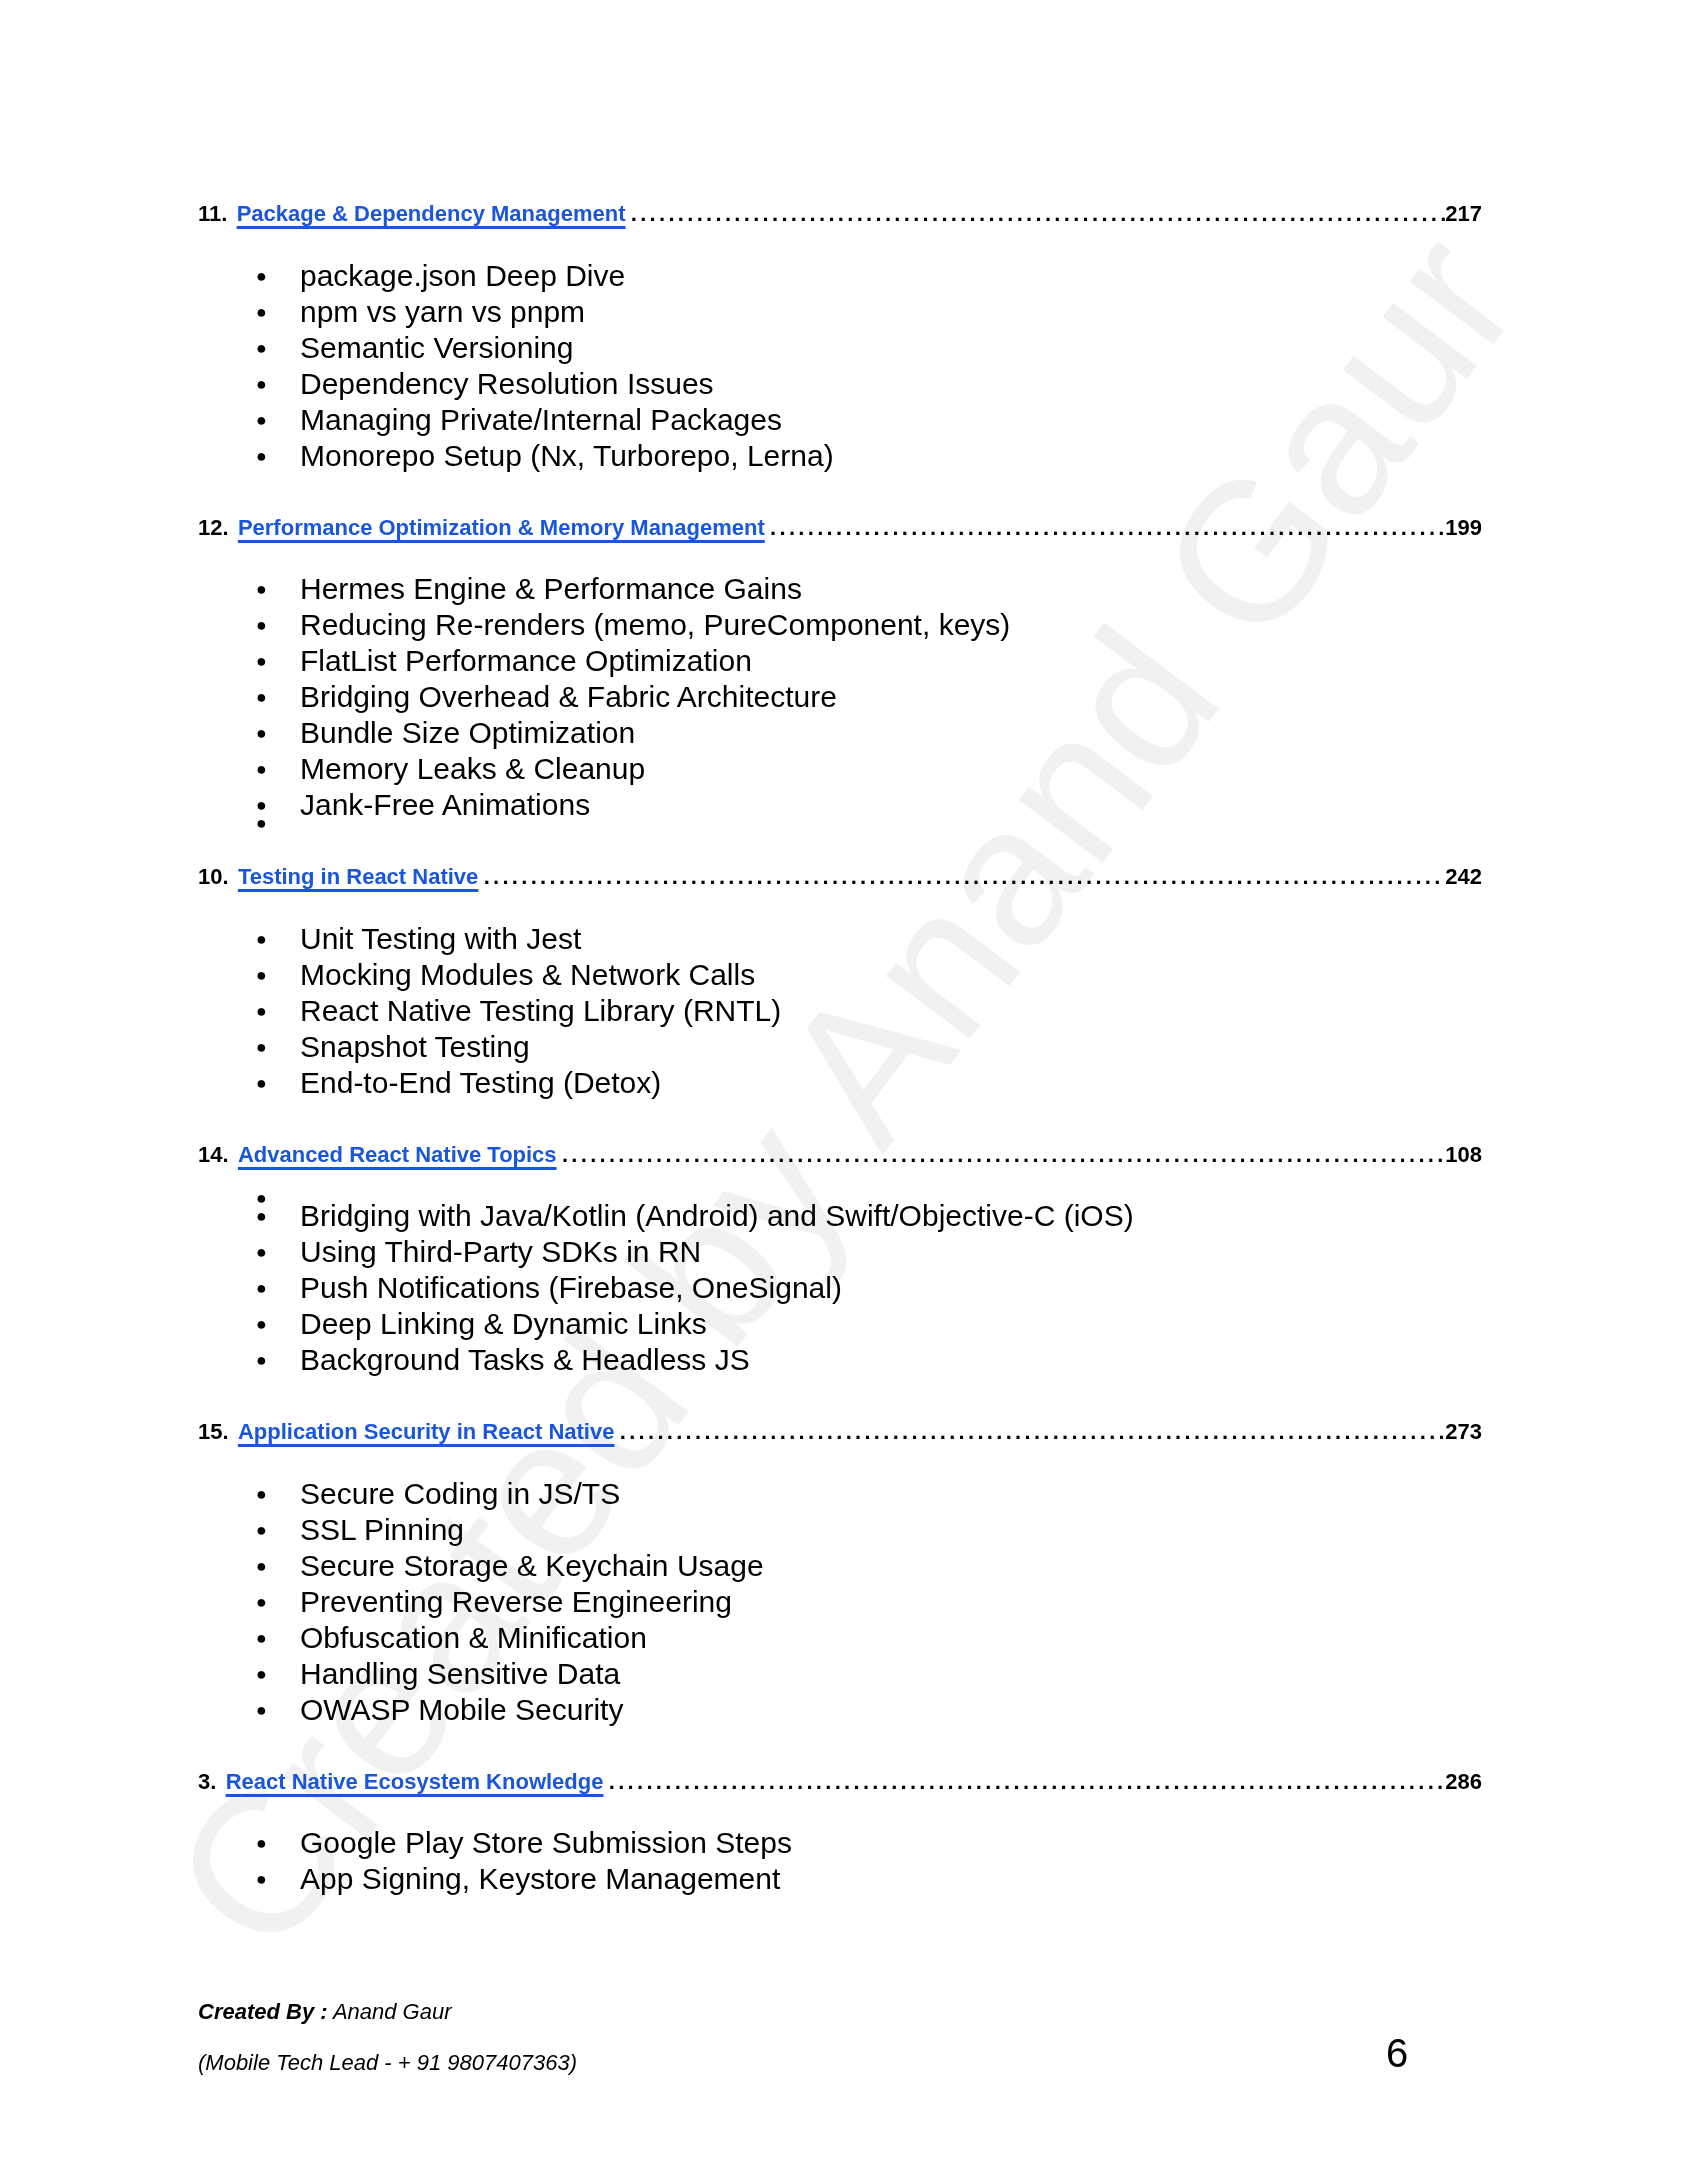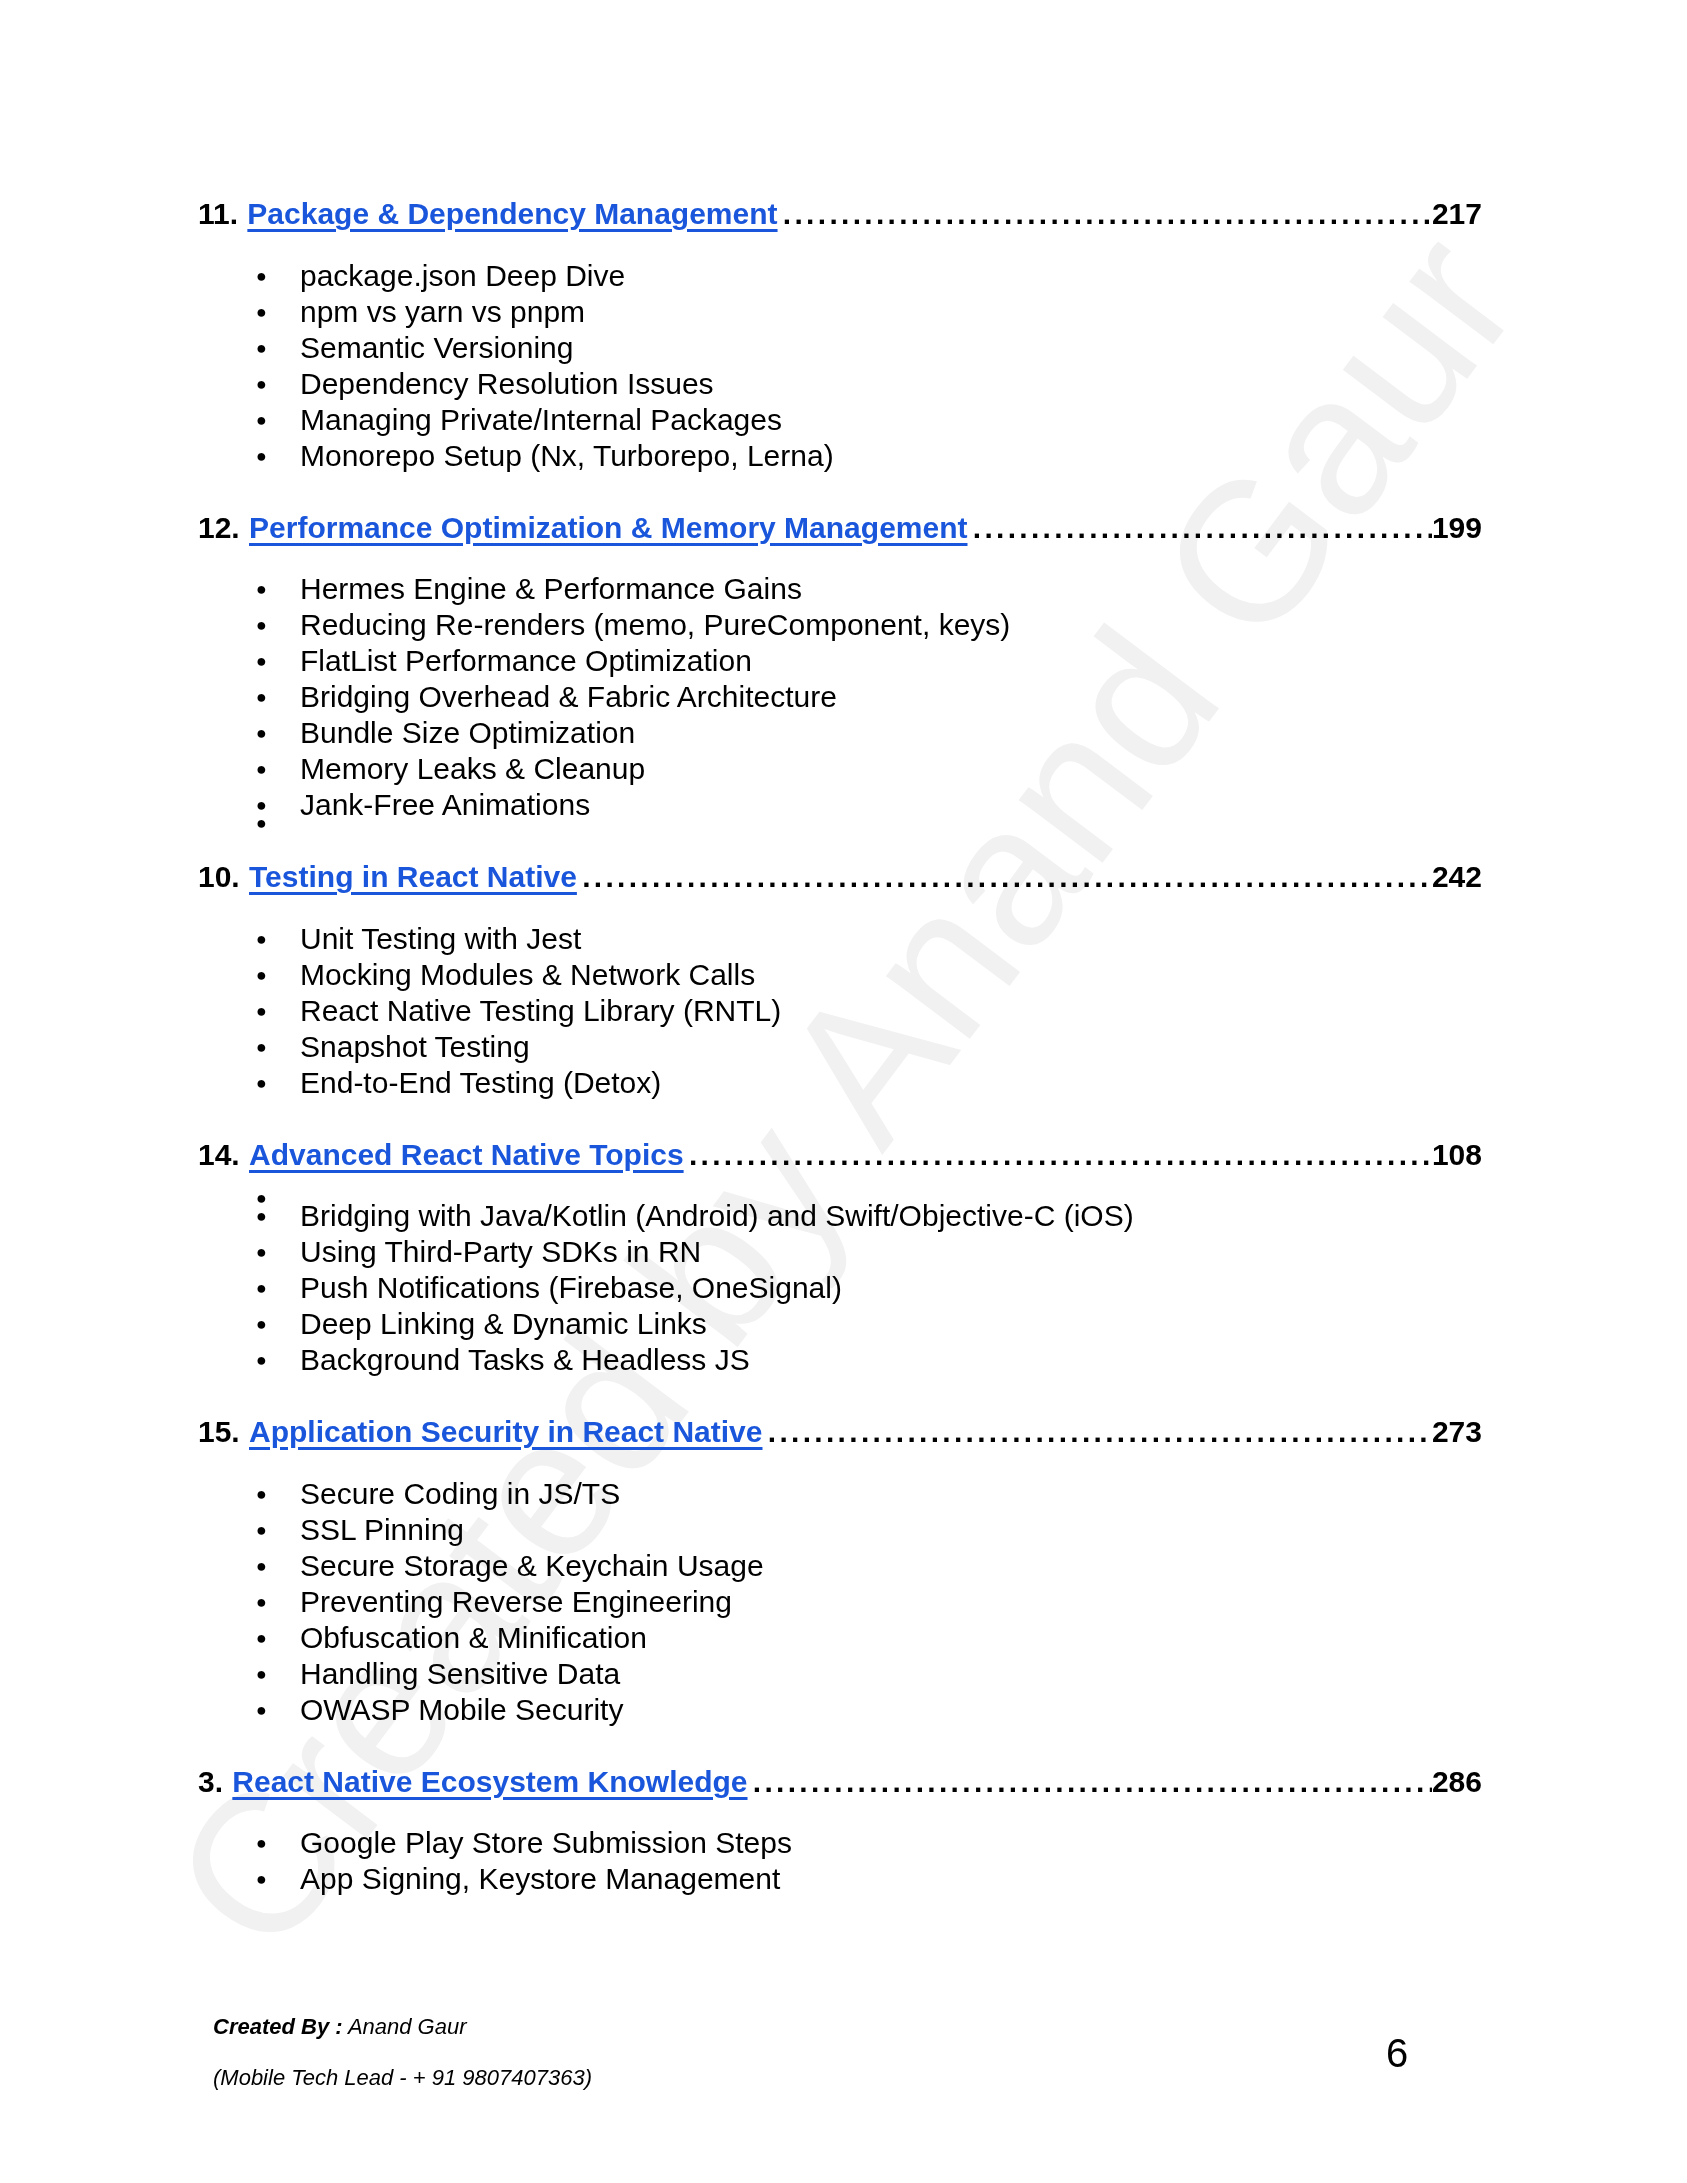--- a/index.html
+++ b/index.html
@@ -31,21 +31,21 @@
   .content {
     position: relative;
     z-index: 1;
     padding: 196px 205px 0 198px;
   }
   .toc-section { margin: 0; }
   .toc-heading {
     display: flex;
     align-items: center;
     margin: 0;
-    font-size: 30px;
+    font-size: 22px;
     font-weight: 700;
     line-height: 35px;
     white-space: nowrap;
   }
   .sec-num {
     flex: 0 0 auto;
     margin-right: 9.3px;
     color: #000000;
   }
   .sec-link {
@@ -90,21 +90,21 @@
     line-height: 1;
   }
   .page-footer {
     position: absolute;
     left: 198px;
     top: 1999px;
     z-index: 1;
     font-size: 22px;
     font-style: italic;
   }
-  .page-footer p { margin: 15px; }
+  .page-footer p { margin: 0; }
   .page-footer .role-line { margin-top: 25px; }
   .cb-label { font-weight: 700; }
   .page-number {
     position: absolute;
     left: 1386px;
     top: 2031px;
     z-index: 1;
     font-size: 40px;
     font-weight: 400;
     font-style: normal;

